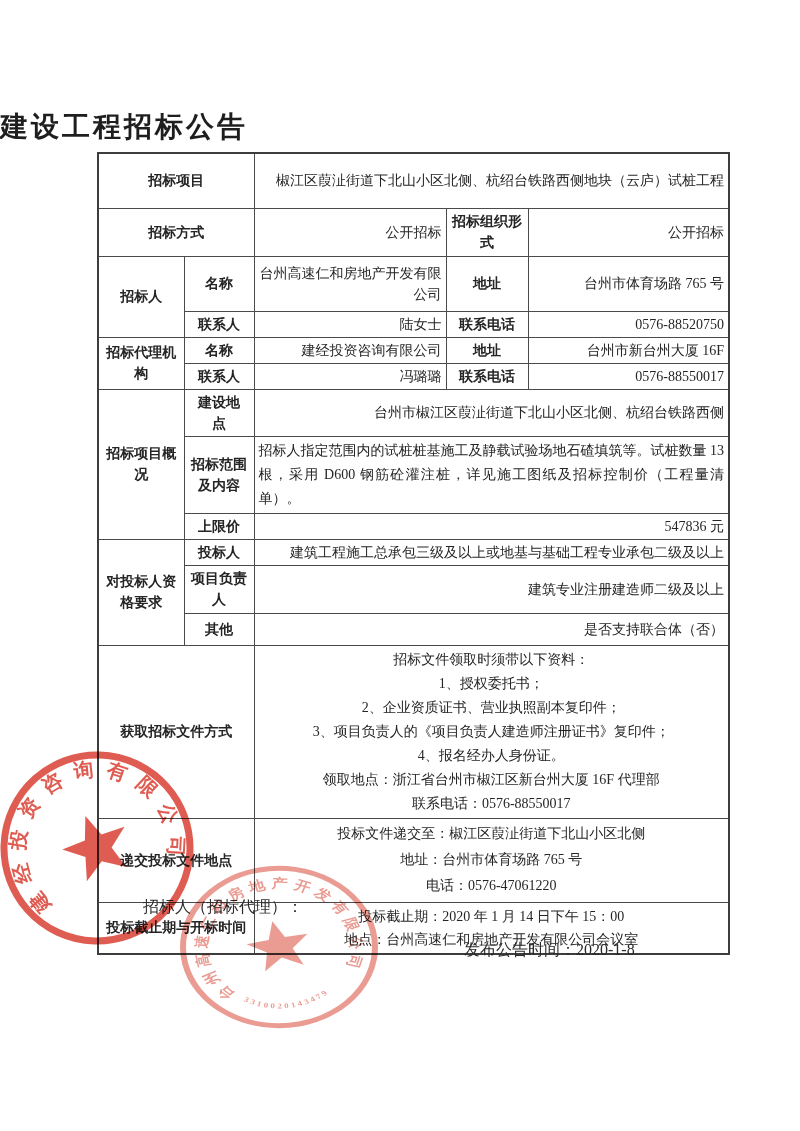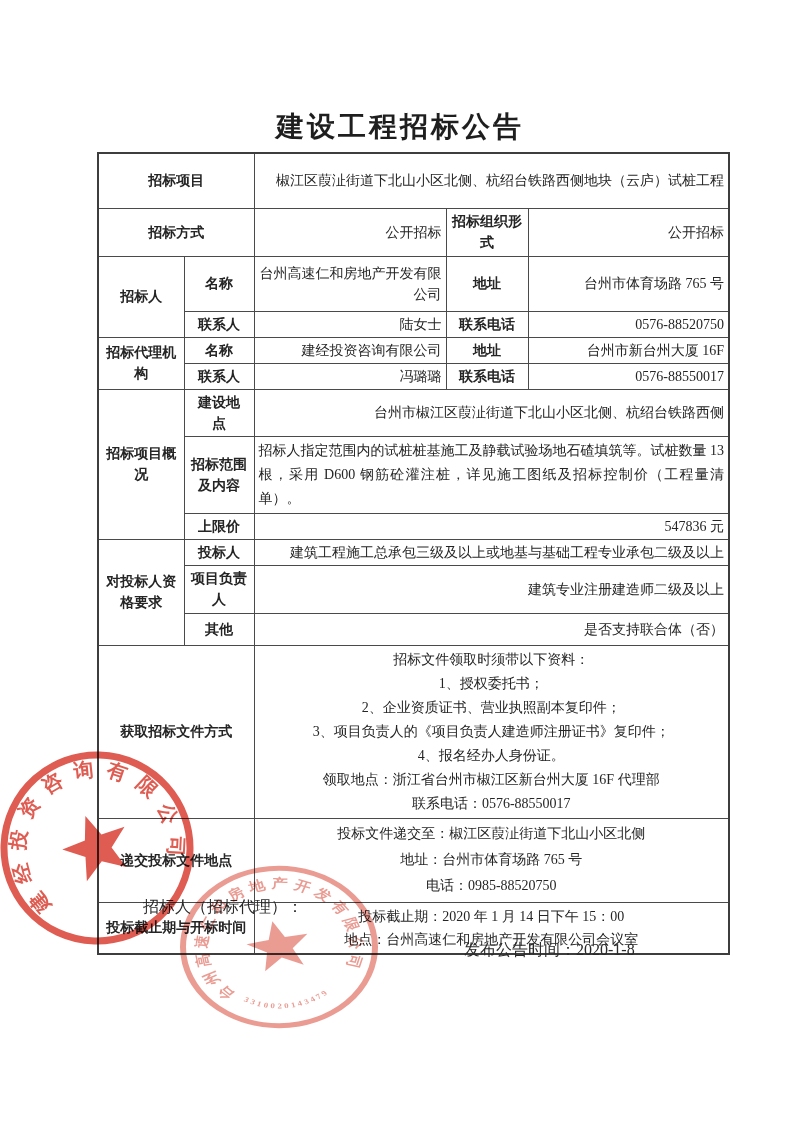--- a/index.html
+++ b/index.html
@@ -2,21 +2,21 @@
 <html><head>
 <meta charset="utf-8">
 <style>
   html,body{margin:0;padding:0;}
   body{
     width:800px;height:1131px;position:relative;background:#ffffff;
     font-family:"Liberation Serif","DejaVu Serif",serif;color:#252525;
     overflow:hidden;
   }
   .doc-title{
-    position:absolute;top:108px;left:0;width:800px;text-align:center;
+    position:absolute;top:108px;left:0;width:800px;text-align:left;
     font-size:28px;font-weight:700;letter-spacing:3px;color:#1e1e1e;
   }
   table.bid{
     position:absolute;left:97px;top:152px;width:631px;
     border-collapse:collapse;table-layout:fixed;
   }
   table.bid td{
     border:1px solid #4a4a4a;font-size:14px;vertical-align:middle;
     padding:2px 4px;word-break:break-all;
   }
@@ -121,21 +121,21 @@
       <div class="ln">4、报名经办人身份证。</div>
       <div class="ln">领取地点：浙江省台州市椒江区新台州大厦 16F 代理部</div>
       <div class="ln">联系电话：0576-88550017</div>
     </td>
   </tr>
   <tr style="height:84px">
     <td colspan="2" class="lbl">递交投标文件地点</td>
     <td colspan="3" class="valL">
       <div class="ln-wide">投标文件递交至：椒江区葭沚街道下北山小区北侧</div>
       <div class="ln-wide">地址：台州市体育场路 765 号</div>
-      <div class="ln-wide">电话：0985-88520750</div>
+      <div class="ln-wide">电话：0576-47061220</div>
     </td>
   </tr>
   <tr style="height:48px">
     <td colspan="2" class="lbl">投标截止期与开标时间</td>
     <td colspan="3" class="valL">
       <div class="ln-sm">投标截止期：2020 年 1 月 14 日下午 15：00</div>
       <div class="ln-sm">地点：台州高速仁和房地产开发有限公司会议室</div>
     </td>
   </tr>
 </tbody>

